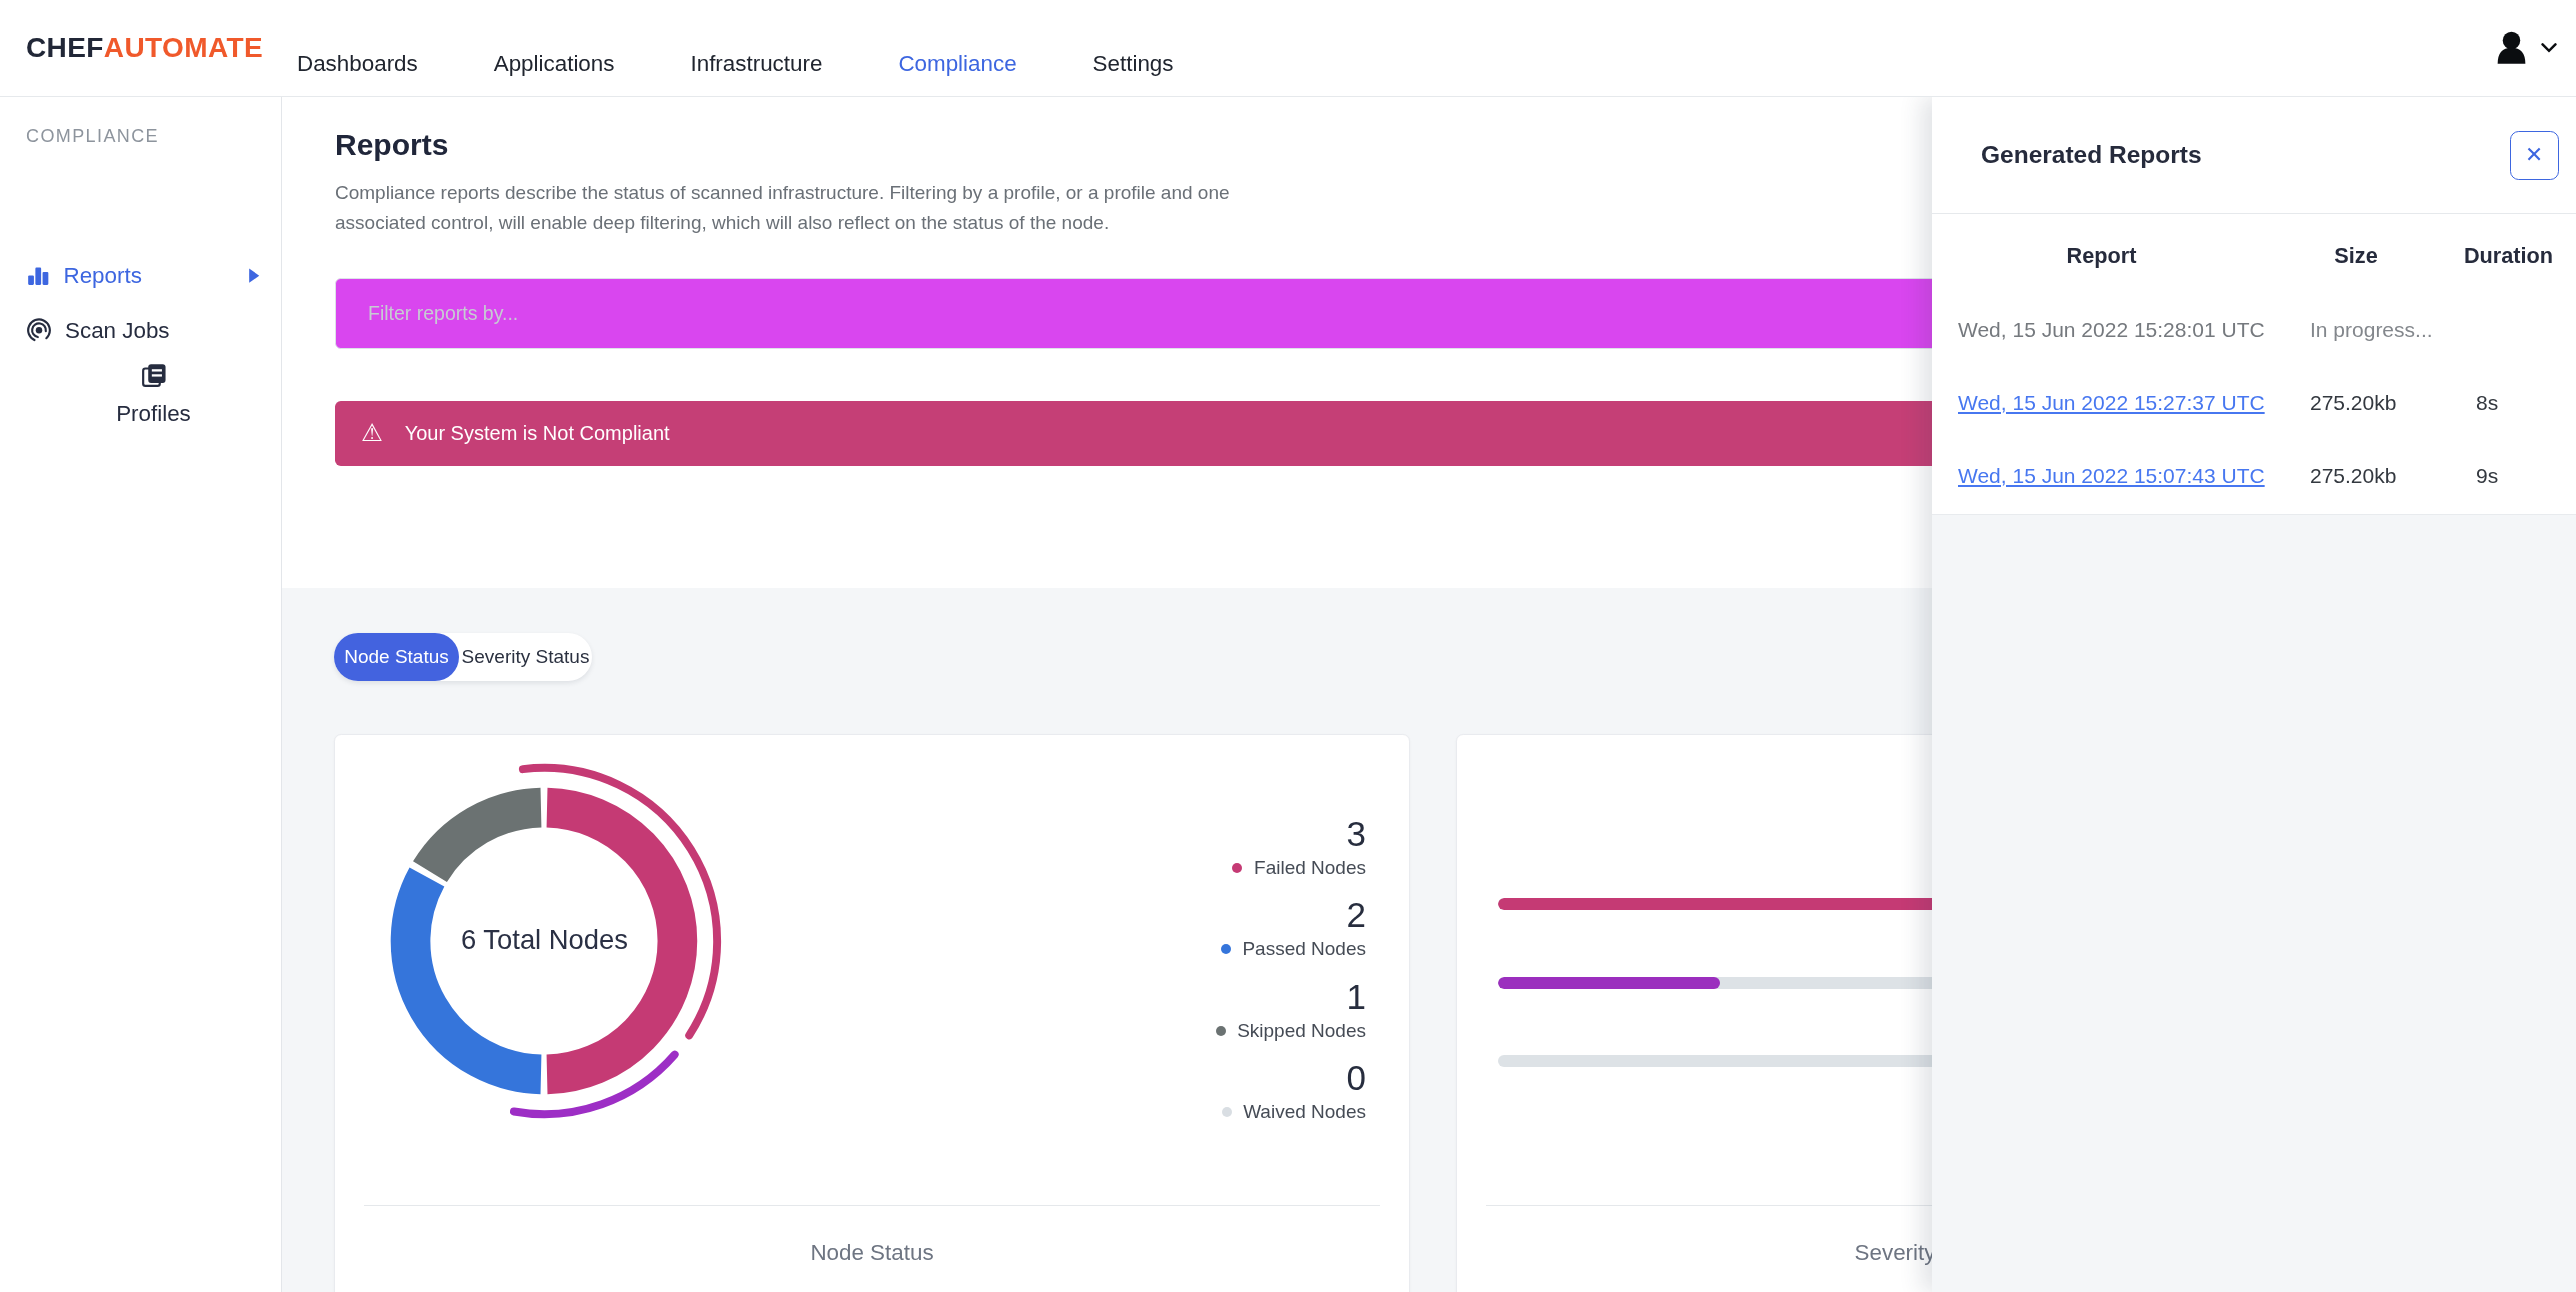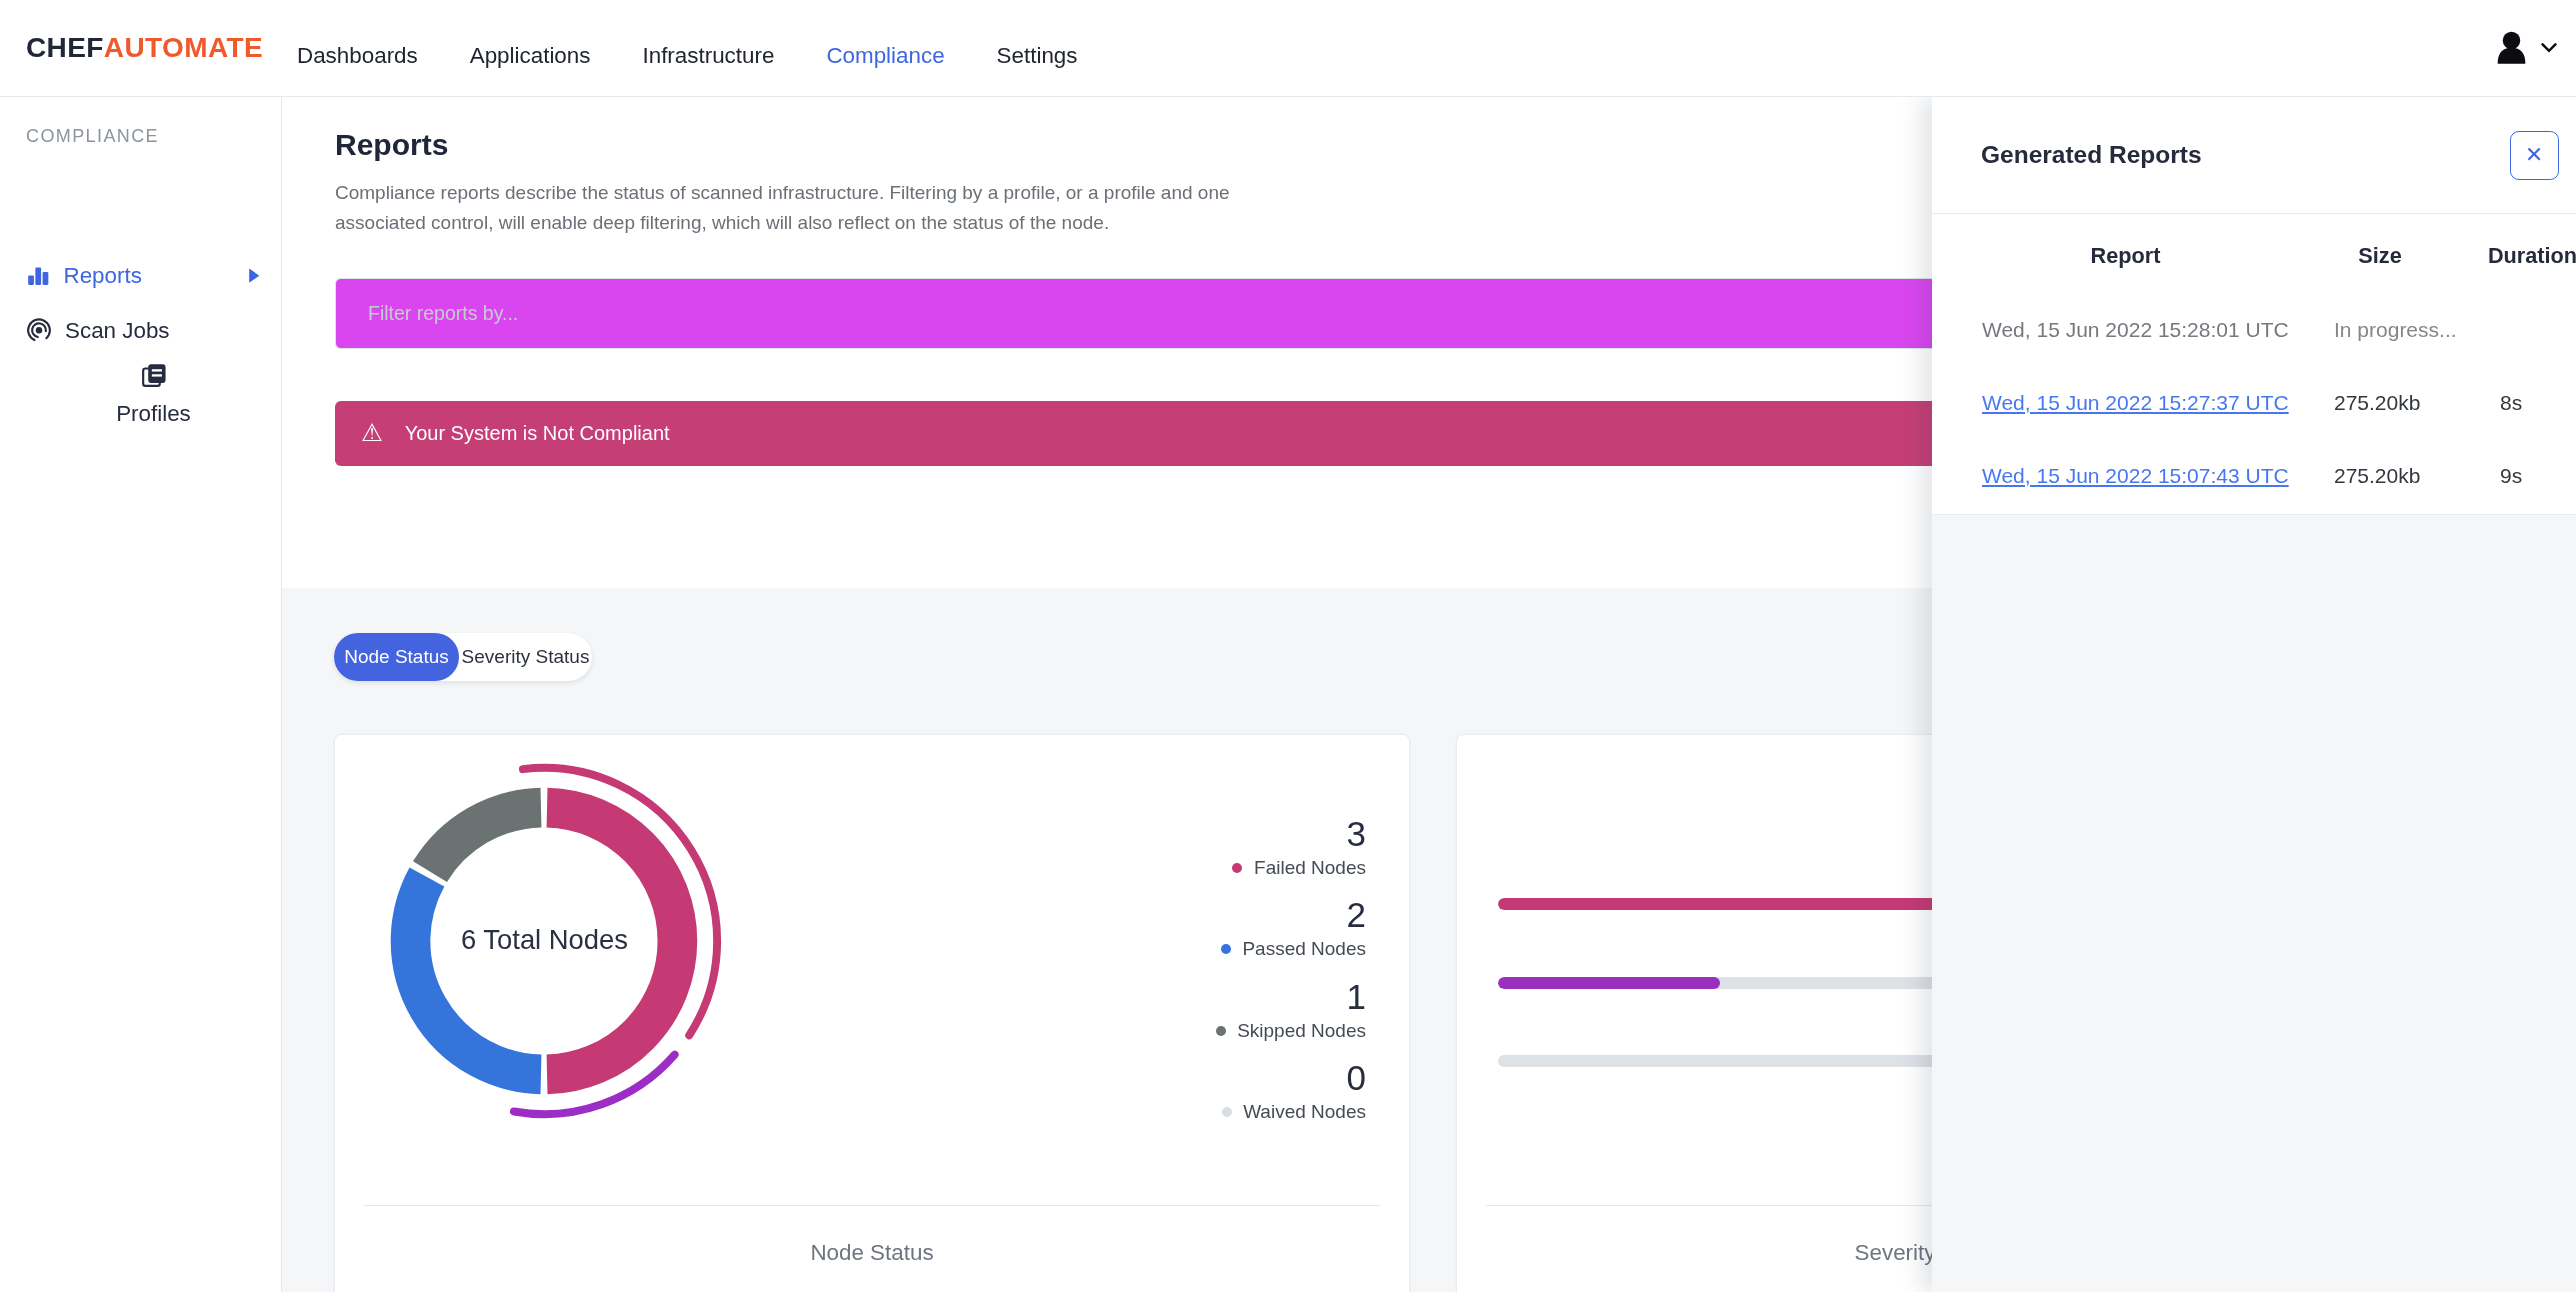--- a/index.html
+++ b/index.html
@@ -9,21 +9,21 @@
   html,body{margin:0;padding:0;background:#dfe3e8;}
   .screen{
     position:relative;width:2576px;height:1292px;overflow:hidden;background:#fff;
     font-family:"Liberation Sans",sans-serif;color:var(--ink);
   }
   
   .topbar{position:absolute;top:0;left:0;right:0;height:96px;background:#fff;border-bottom:0.7px solid var(--line);z-index:60;}
   .logo{position:absolute;left:26px;top:0;height:96px;display:flex;align-items:center;font-size:28px;font-weight:800;letter-spacing:0.4px;}
   .logo .chef{color:#212737;}
   .logo .automate{color:#f0592b;font-weight:600;}
-  .topnav{position:absolute;left:297px;top:8px;height:96px;display:flex;align-items:center;gap:52px;text-align:center;}
+  .topnav{position:absolute;left:297px;top:16px;height:96px;display:flex;align-items:center;gap:76px;text-align:center;}
   .topnav .nav-item{font-size:22.4px;color:#20252f;cursor:pointer;}
   .topnav .nav-item.active{color:var(--accent);}
   .user-area{position:absolute;right:19px;top:0;height:96px;display:flex;align-items:center;gap:11.6px;}
   
   .sidebar{position:absolute;top:96px;left:0;bottom:0;width:281px;background:#fff;border-right:0.7px solid #e3e6ea;z-index:40;}
   .side-section{position:absolute;left:26px;top:30px;font-size:18px;letter-spacing:1.4px;color:#8d949d;}
   .side-item{position:absolute;left:0;right:0;height:46px;display:flex;align-items:center;padding-left:26px;gap:13px;font-size:22.4px;color:#262c3f;cursor:pointer;}
   .side-item.active{color:var(--accent);}
   .side-item .arrow{position:absolute;right:20px;display:flex;}
   
@@ -61,21 +61,21 @@
   .legend-label{font-size:19px;color:#454b55;}
   .bars{position:absolute;left:41px;top:0;width:793px;}
   .bar-row{position:absolute;left:0;width:793px;height:12.3px;border-radius:6.5px;background:#dde2e6;overflow:hidden;}
   .bar-fill{position:absolute;left:0;top:0;height:12.3px;border-radius:6.5px;}
   
   .drawer{position:absolute;left:1932px;top:97px;right:0;bottom:0;background:var(--bg-gray);box-shadow:-10px 0 21.7px rgba(45,55,75,.14);z-index:50;}
   .drawer-sheet{position:absolute;top:0;left:0;right:0;height:417px;background:#fff;border-bottom:0.7px solid #e8ebee;}
   .drawer-header{position:absolute;top:0;left:0;right:0;height:117px;border-bottom:0.7px solid var(--line);display:flex;align-items:center;justify-content:space-between;padding:0 17.3px 0 49px;box-sizing:border-box;}
   .drawer-title{font-size:24.5px;font-weight:700;color:#262b3c;}
   .close-btn{width:49px;height:49px;border:1.8px solid var(--accent);border-radius:8.7px;background:#fff;color:var(--accent);font-size:21.7px;display:flex;align-items:center;justify-content:center;cursor:pointer;font-family:"Liberation Sans",sans-serif;}
-  .report-grid{display:grid;grid-template-columns:339px 170px 135px;margin-left:24px;}
+  .report-grid{display:grid;grid-template-columns:339px 170px 135px;}
   .report-head{position:absolute;top:130px;left:0;right:0;height:58px;align-items:center;}
   .report-head .th{text-align:center;font-size:21.7px;font-weight:700;color:#262b3c;}
   .report-rows{position:absolute;top:196px;left:0;right:0;}
   .report-row{height:73px;align-items:center;font-size:21px;}
   .cell-report{padding-left:26px;color:#75797e;}
   .cell-size{padding-left:39px;color:#33383f;}
   .cell-duration{padding-left:35px;color:#33383f;}
   .report-row .in-progress{color:#83878c;}
   .report-row a.report-link{color:var(--link);text-decoration:underline;}
   svg{display:block;}

